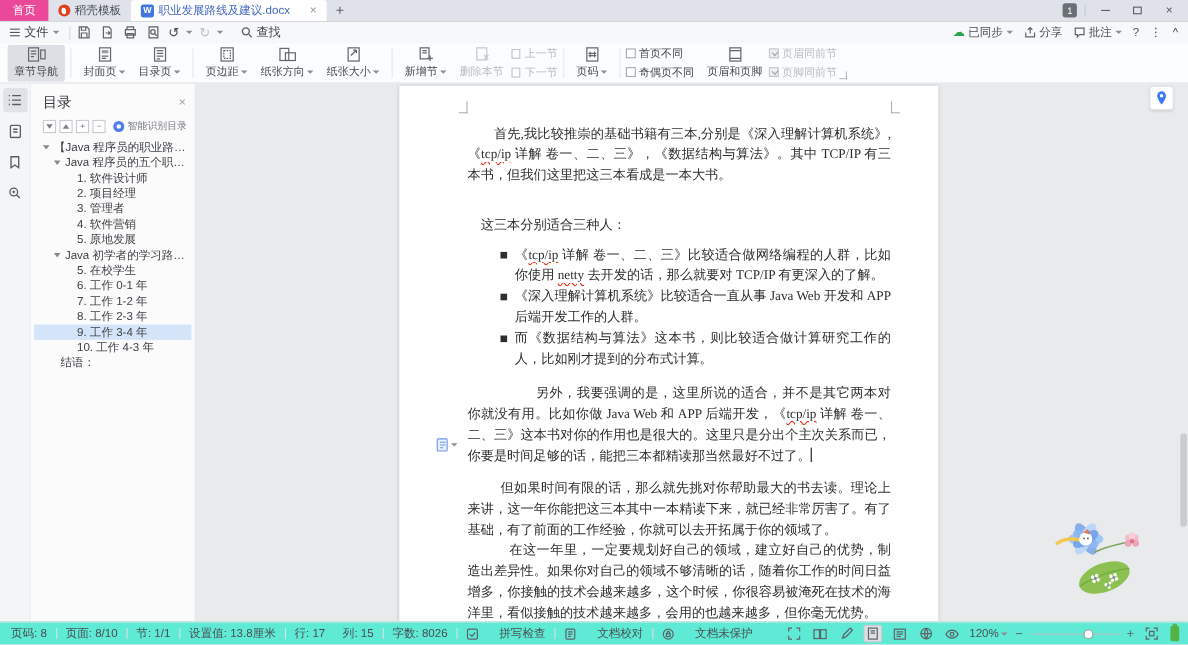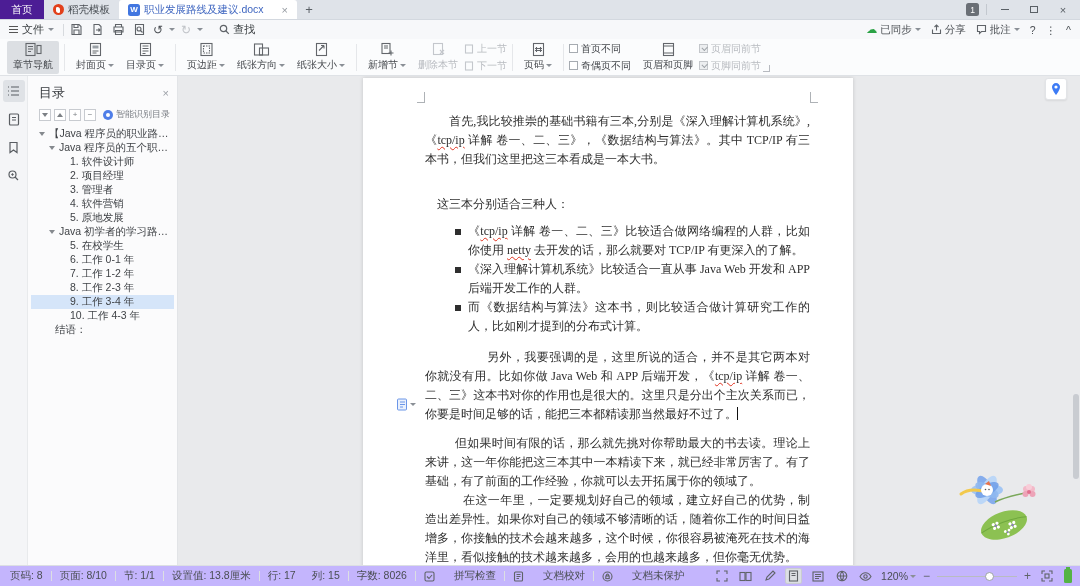--- a/index.html
+++ b/index.html
@@ -1,21 +1,21 @@
 <!DOCTYPE html>
 <html><head>
 <meta charset="utf-8">
 <style>
   *{margin:0;padding:0;box-sizing:border-box;}
   html,body{width:1080px;height:586px;}
   body{font-family:"Liberation Sans",sans-serif;position:relative;overflow:hidden;background:#e9eaec;color:#3c4043;-webkit-font-smoothing:antialiased;}
 
   
   .tabbar{position:absolute;top:0;left:0;right:0;height:20px;background:#dfe3e9;display:flex;align-items:stretch;border-bottom:1px solid #d3d8df;}
-  .tab-home{width:44px;background:#4c1d95;color:#fff;font-size:10.5px;display:flex;align-items:center;justify-content:center;cursor:pointer;}
+  .tab-home{width:44px;background:#ec4899;color:#fff;font-size:10.5px;display:flex;align-items:center;justify-content:center;cursor:pointer;}
   .tab{display:flex;align-items:center;gap:4px;padding:0 9px;font-size:10.5px;color:#474c52;cursor:pointer;}
   .tab.active{background:#fff;color:#3f66c0;border-radius:3px 3px 0 0;}
   .tab .tclose{margin-left:14px;color:#959aa1;font-size:11px;}
   .docer-ic{width:11px;height:11px;border-radius:50%;background:#e2401b;position:relative;display:inline-block;}
   .docer-ic::after{content:"";position:absolute;left:3px;top:2.5px;width:4px;height:6px;background:#fff;border-radius:2px 4px 2px 4px;}
   .w-ic{width:12px;height:12px;border-radius:2.5px;background:#4176e0;color:#fff;font-size:8px;font-weight:bold;display:flex;align-items:center;justify-content:center;}
   .tab-plus{width:24px;display:flex;align-items:center;justify-content:center;font-size:13px;color:#5a6066;cursor:pointer;}
   .tb-right{margin-left:auto;display:flex;align-items:center;gap:7px;padding-right:6px;}
   .msg-badge{min-width:13px;height:13px;border-radius:2.5px;background:#6a6f76;color:#fff;font-size:8.5px;display:flex;align-items:center;justify-content:center;padding:0 2px;}
   .tb-sep{width:1px;height:11px;background:#c3c8cf;}
@@ -108,21 +108,21 @@
   .tf-p5{text-indent:38px;}
   .sp{text-decoration:underline;text-decoration-style:wavy;text-decoration-color:#e0321f;text-decoration-thickness:1px;text-underline-offset:2px;}
   .caret-i{display:inline-block;width:1.3px;height:13px;background:#111;vertical-align:-2px;}
   .margin-tool{position:absolute;left:33px;top:320px;display:flex;align-items:center;gap:2px;cursor:pointer;}
   .pinbox{position:absolute;left:866px;top:2px;width:22px;height:22px;background:#fff;border:1px solid #e2e4e7;border-radius:3px;box-shadow:0 1px 2px rgba(0,0,0,.08);display:flex;align-items:center;justify-content:center;cursor:pointer;}
   .vscroll{position:absolute;right:1px;top:0;bottom:0;width:7px;}
   .vthumb{position:absolute;right:0;top:318px;width:6px;height:85px;border-radius:3px;background:#c9ccd1;cursor:pointer;}
   .flower{position:absolute;left:770px;top:384px;}
 
   
-  .statusbar{position:absolute;left:0;right:0;bottom:0;height:21px;background:#c4b5fd;border-top:1px solid #dcdfe3;display:flex;align-items:center;font-size:10.5px;color:#4a4e53;padding:0 8px;}
+  .statusbar{position:absolute;left:0;right:0;bottom:0;height:21px;background:#5eead4;border-top:1px solid #dcdfe3;display:flex;align-items:center;font-size:10.5px;color:#4a4e53;padding:0 8px;}
   .sb-item{padding:0 8px;white-space:nowrap;cursor:pointer;}
   .sb-item:first-child{padding-left:2px;}
   .sb-div{width:1px;height:10px;background:#dcdfe3;}
   .sb-ic{display:flex;align-items:center;gap:19px;padding:0 8px;cursor:pointer;}
   .sb-ic svg{stroke:#5f6368;fill:none;stroke-width:1.1;}
   .sb-right{margin-left:auto;display:flex;align-items:center;gap:7px;}
   .vbtn{width:17px;height:16px;display:flex;align-items:center;justify-content:center;border-radius:2px;cursor:pointer;}
   .vbtn svg{stroke:#5f6368;fill:none;stroke-width:1.1;}
   .vbtn.vact{background:#dcdfe3;border:1px solid #c9ccd1;}
   .zoomlvl{display:flex;align-items:center;gap:2px;cursor:pointer;}

